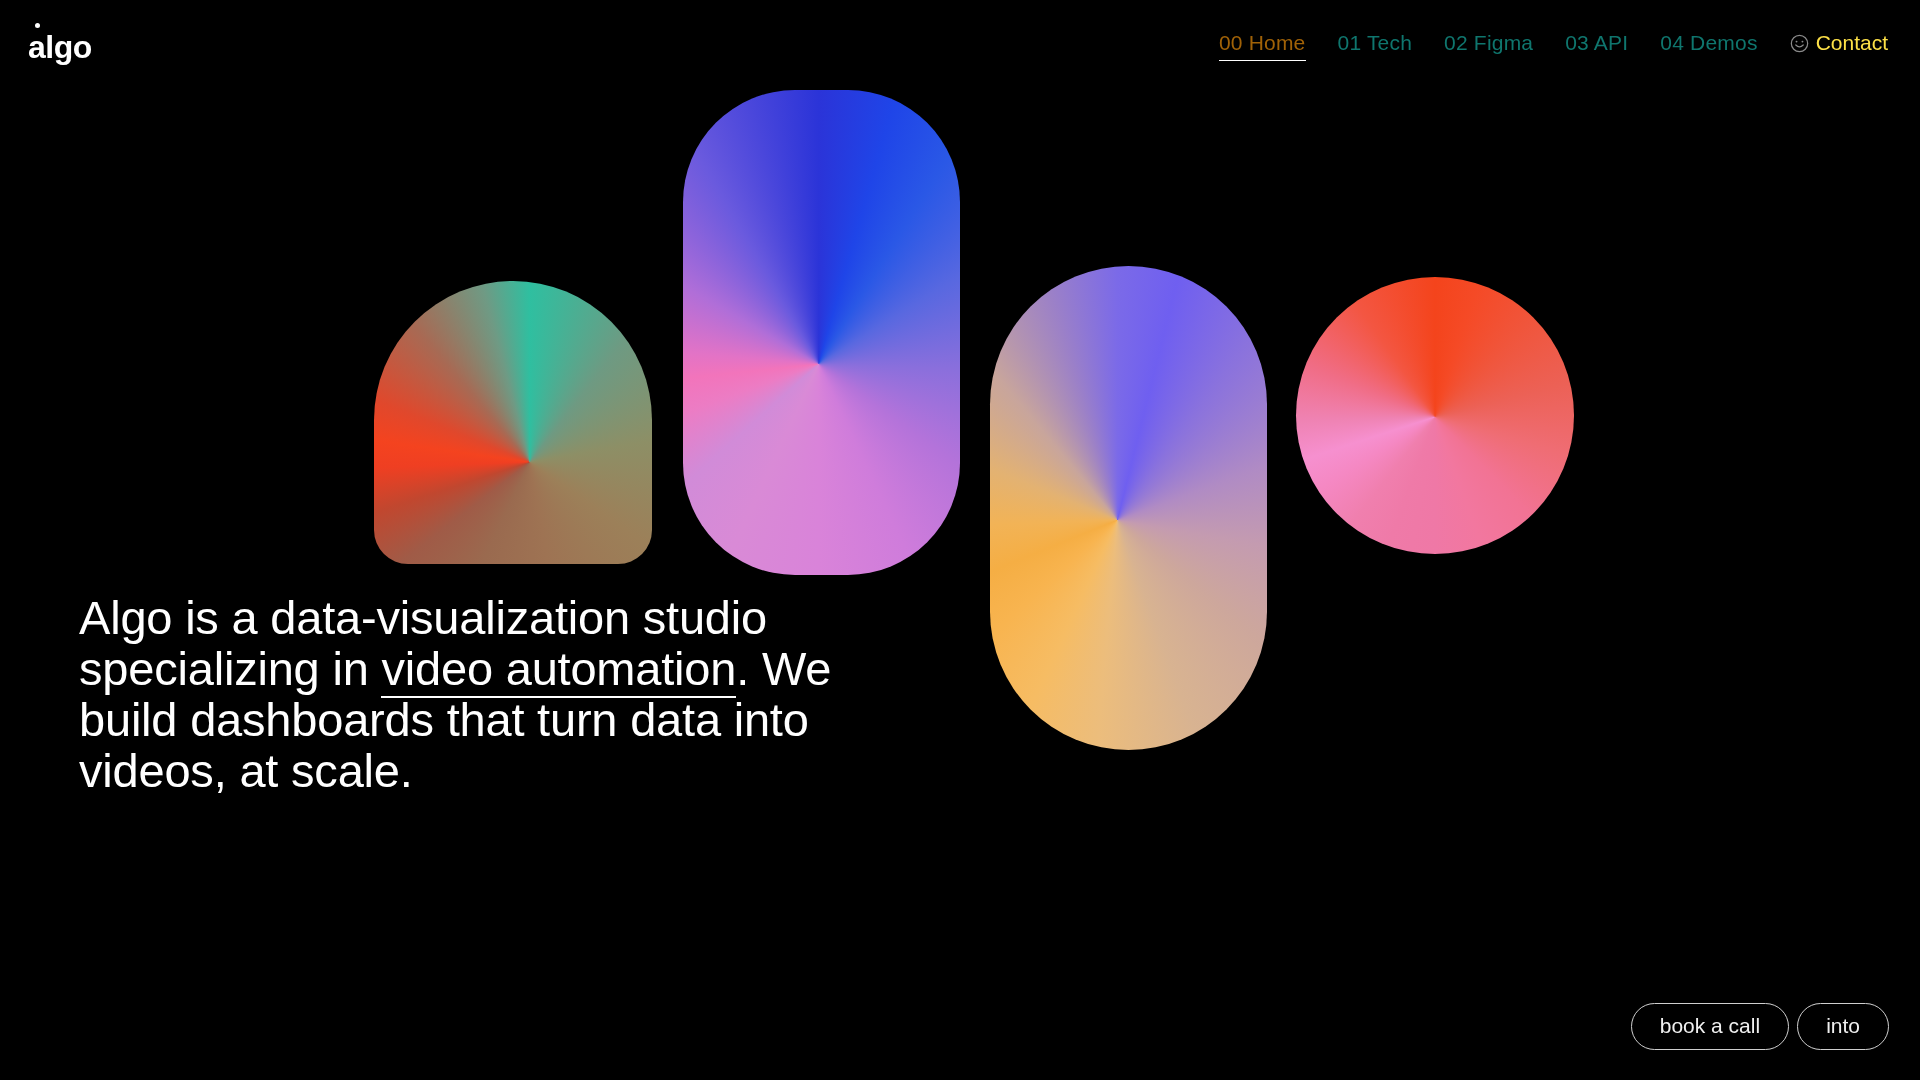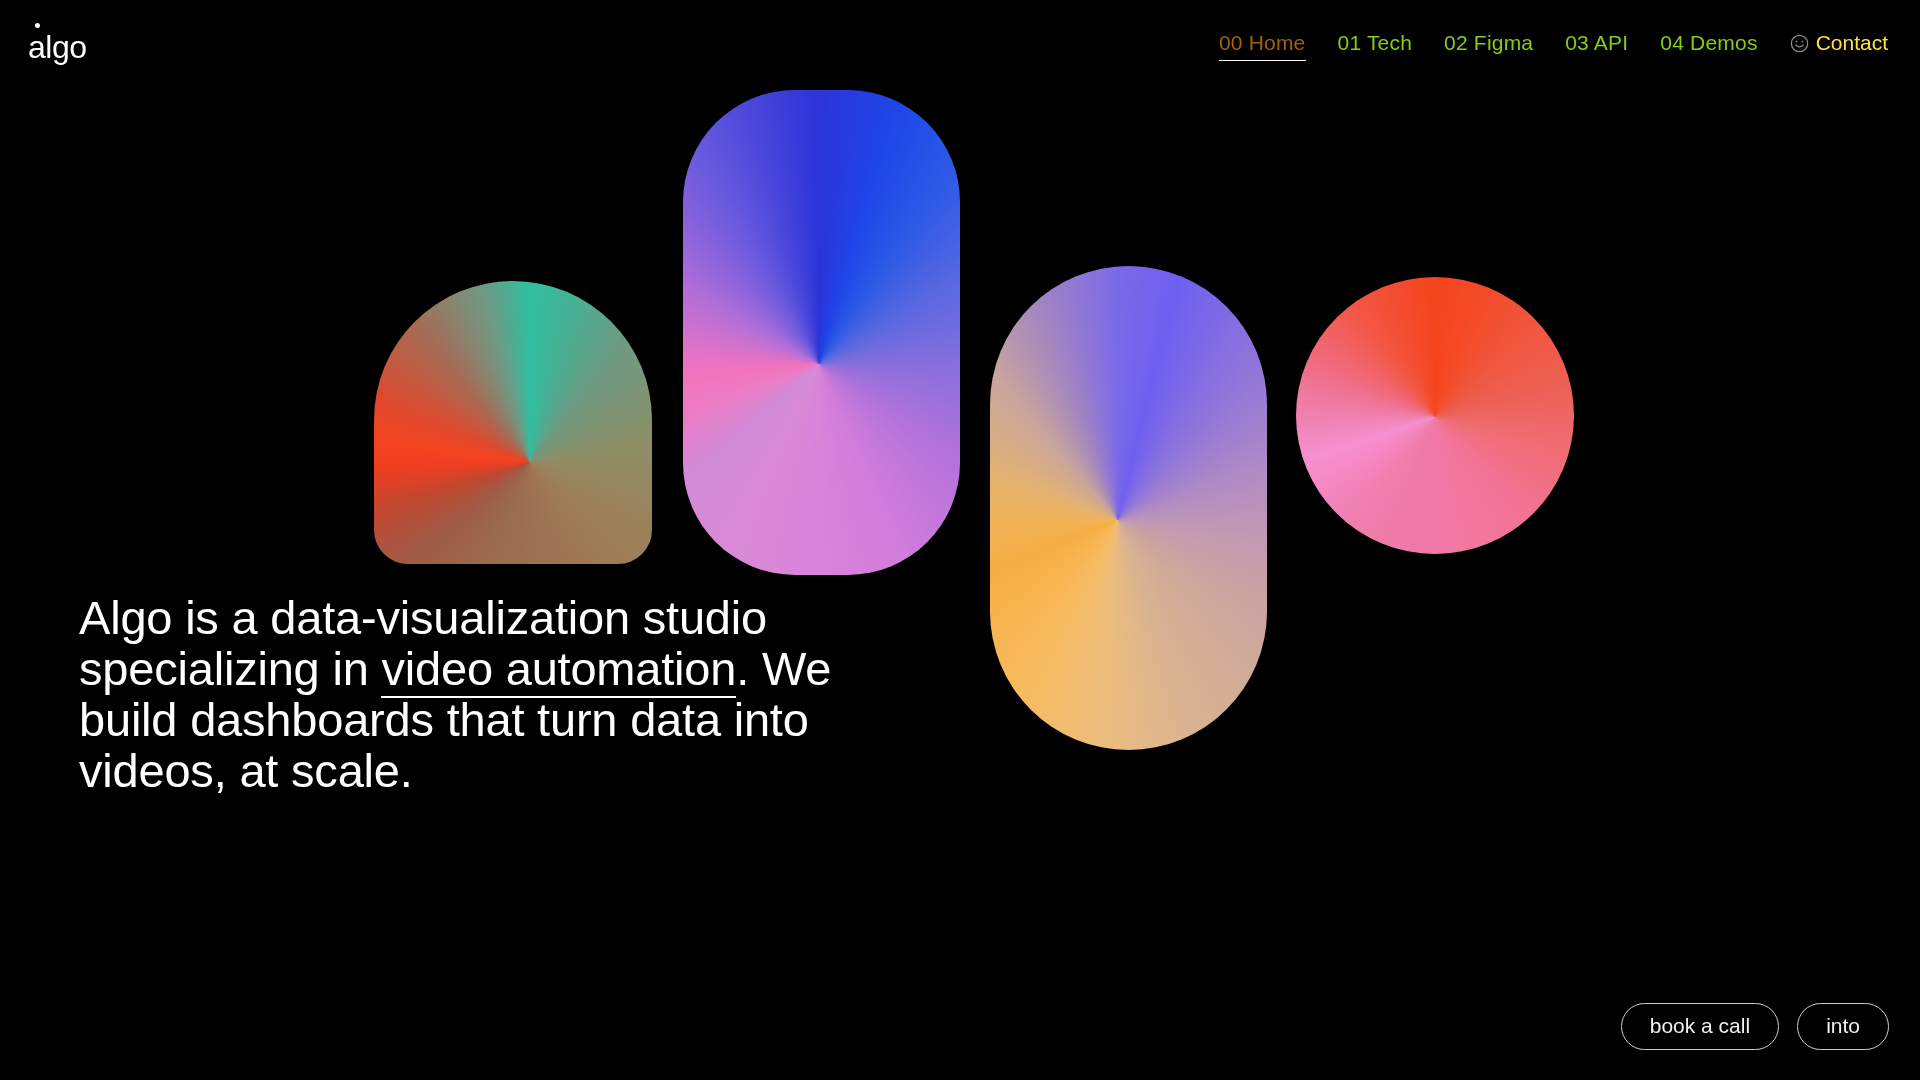--- a/index.html
+++ b/index.html
@@ -14,32 +14,32 @@
   .page { position:relative; width:1920px; height:1080px; background:#000; }
 
   
   .header {
     position:absolute; top:0; left:0; width:1920px; height:90px;
     display:flex; align-items:center; justify-content:space-between;
     padding:0 30px 0 28px; z-index:20;
   }
   .logo {
     position:relative;
-    font-size:32px; font-weight:400; color:#ffffff;
+    font-size:32px; font-weight:700; color:#ffffff;
     letter-spacing:-0.5px; line-height:1; padding-top:4px;
   }
   .logo .logo-dot {
     position:absolute; left:7px; top:-4px;
     width:5px; height:5px; border-radius:50%; background:#ffffff;
   }
 
   .nav { display:flex; align-items:center; gap:0px; }
   .nav-item {
     position:relative;
-    font-size:21px; color:#84cc16; letter-spacing:0.2px;
+    font-size:21px; color:#0f766e; letter-spacing:0.2px;
     padding:4px 16px 8px 16px; white-space:nowrap;
     cursor:pointer;
   }
   .nav-item.active { color:#a16207; }
   .nav-item.active .nav-underline {
     position:absolute; left:16px; right:16px; bottom:2px;
     height:1.5px; background:#ffffff;
   }
   .nav-contact {
     display:flex; align-items:center; gap:7px;
@@ -154,21 +154,21 @@
   }
   .headline-link {
     color:#ffffff; text-decoration:none;
     border-bottom:2px solid #ffffff; padding-bottom:1px;
     cursor:pointer;
   }
 
   
   .footer {
     position:absolute; right:31px; bottom:30px; z-index:20;
-    display:flex; align-items:center; gap:18px;
+    display:flex; align-items:center; gap:8px;
   }
   .pill-btn {
     border:1px solid #cfcfcf; border-radius:999px;
     background:transparent; color:#f0f0f0;
     font-size:21px; font-family:"Liberation Sans", sans-serif;
     padding:11px 28px 13px 28px; line-height:1;
     cursor:pointer; white-space:nowrap;
   }
 </style>
 </head>

